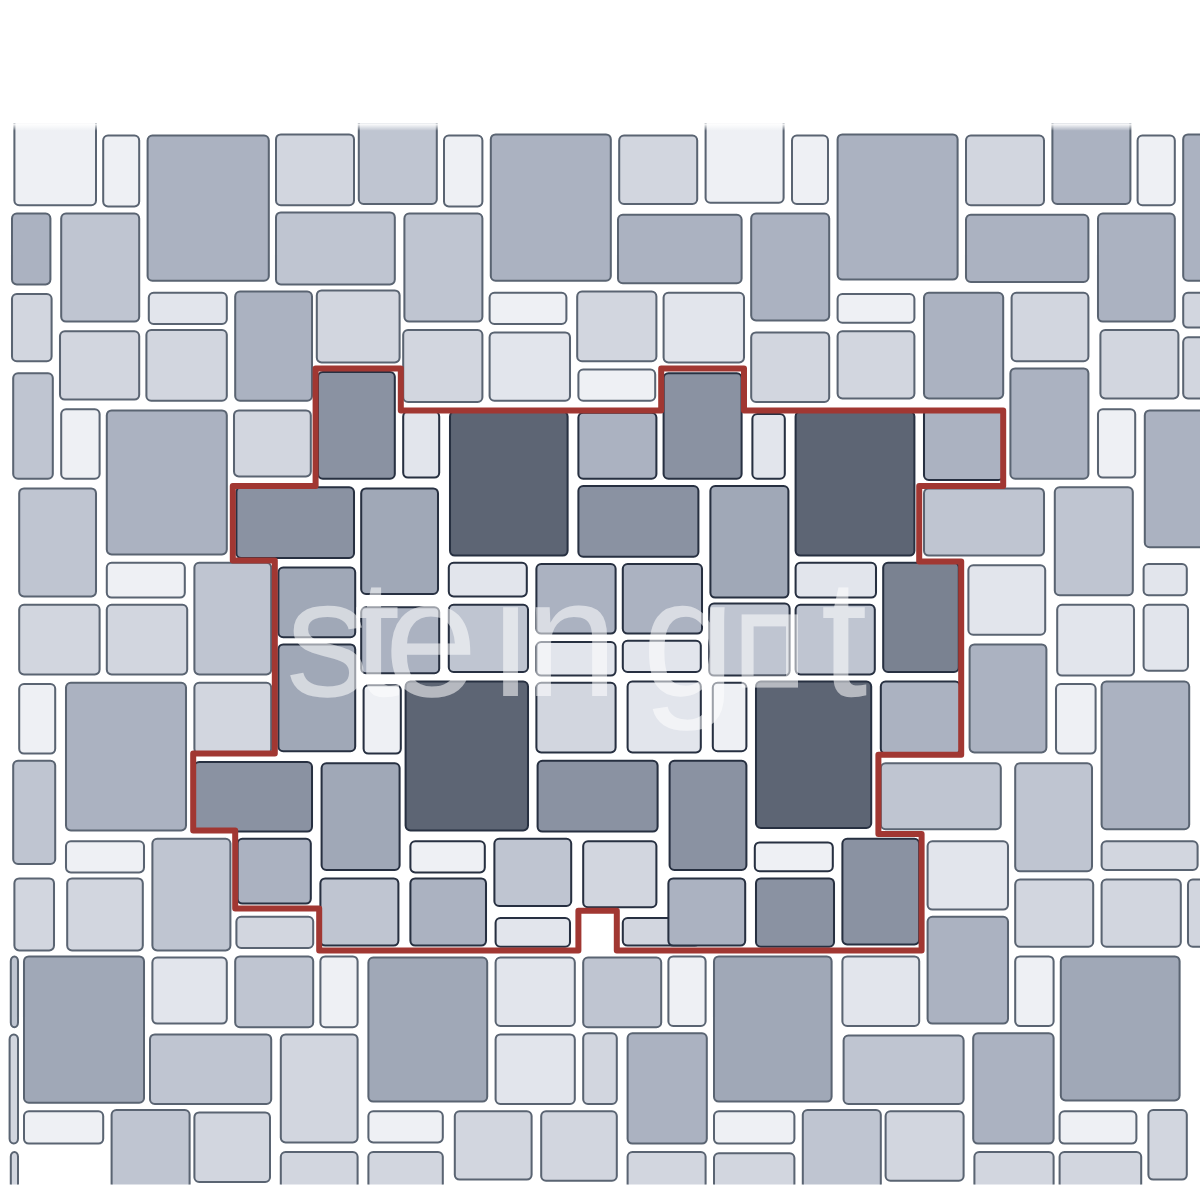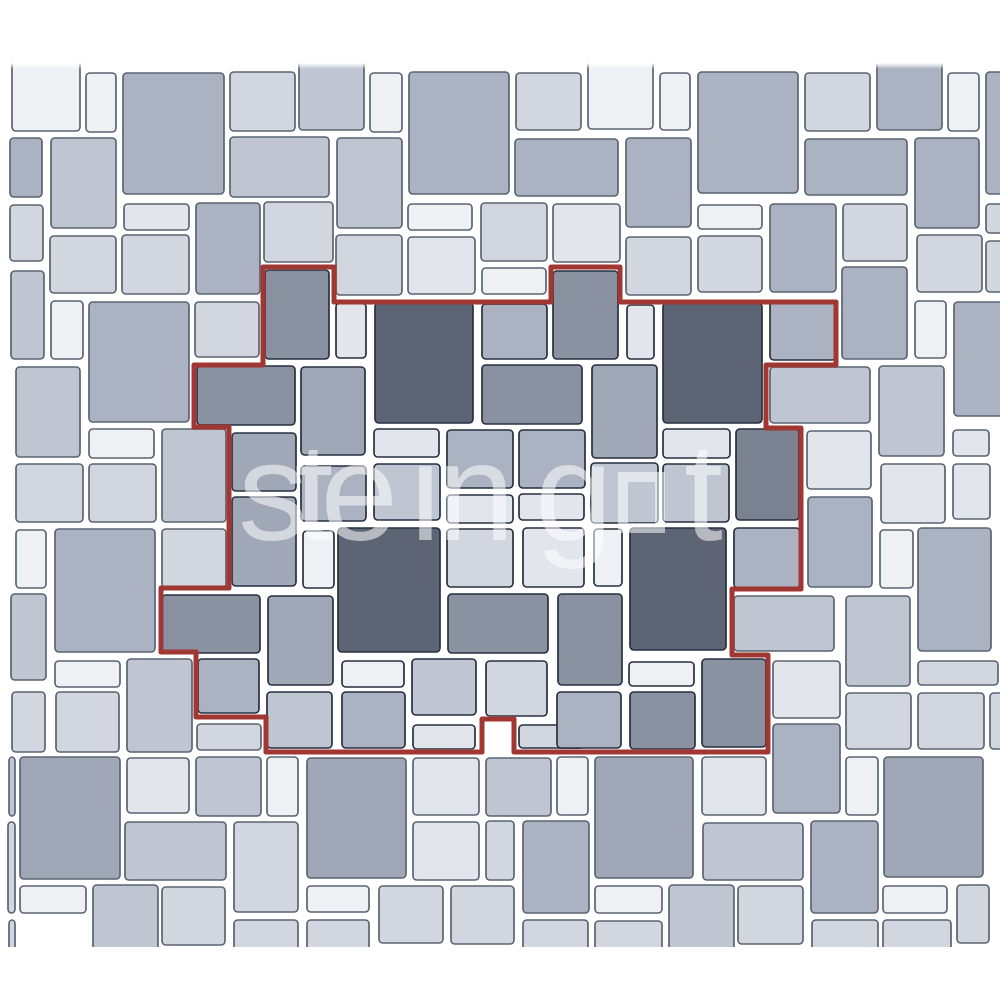--- a/index.html
+++ b/index.html
@@ -1,16 +1,16 @@
 <!DOCTYPE html>
 <html><head>
 <meta charset="utf-8">
 <style>
 html,body{margin:0;padding:0;background:#ffffff;}
-#page{width:1000px;height:956px;position:relative;background:#ffffff;font-family:"Liberation Sans",sans-serif;}
+#page{width:1000px;height:956px;position:relative;background:#ffffff;font-family:"Liberation Sans",sans-serif;margin-top:40px;}
 </style>
 </head>
 <body>
 
 <div id="page">
 <svg width="1000" height="1000" viewBox="0 0 1000 1000">
 <defs>
 <clipPath id="field">
           <rect x="0" y="63" width="1000" height="884"></rect>
         </clipPath>

